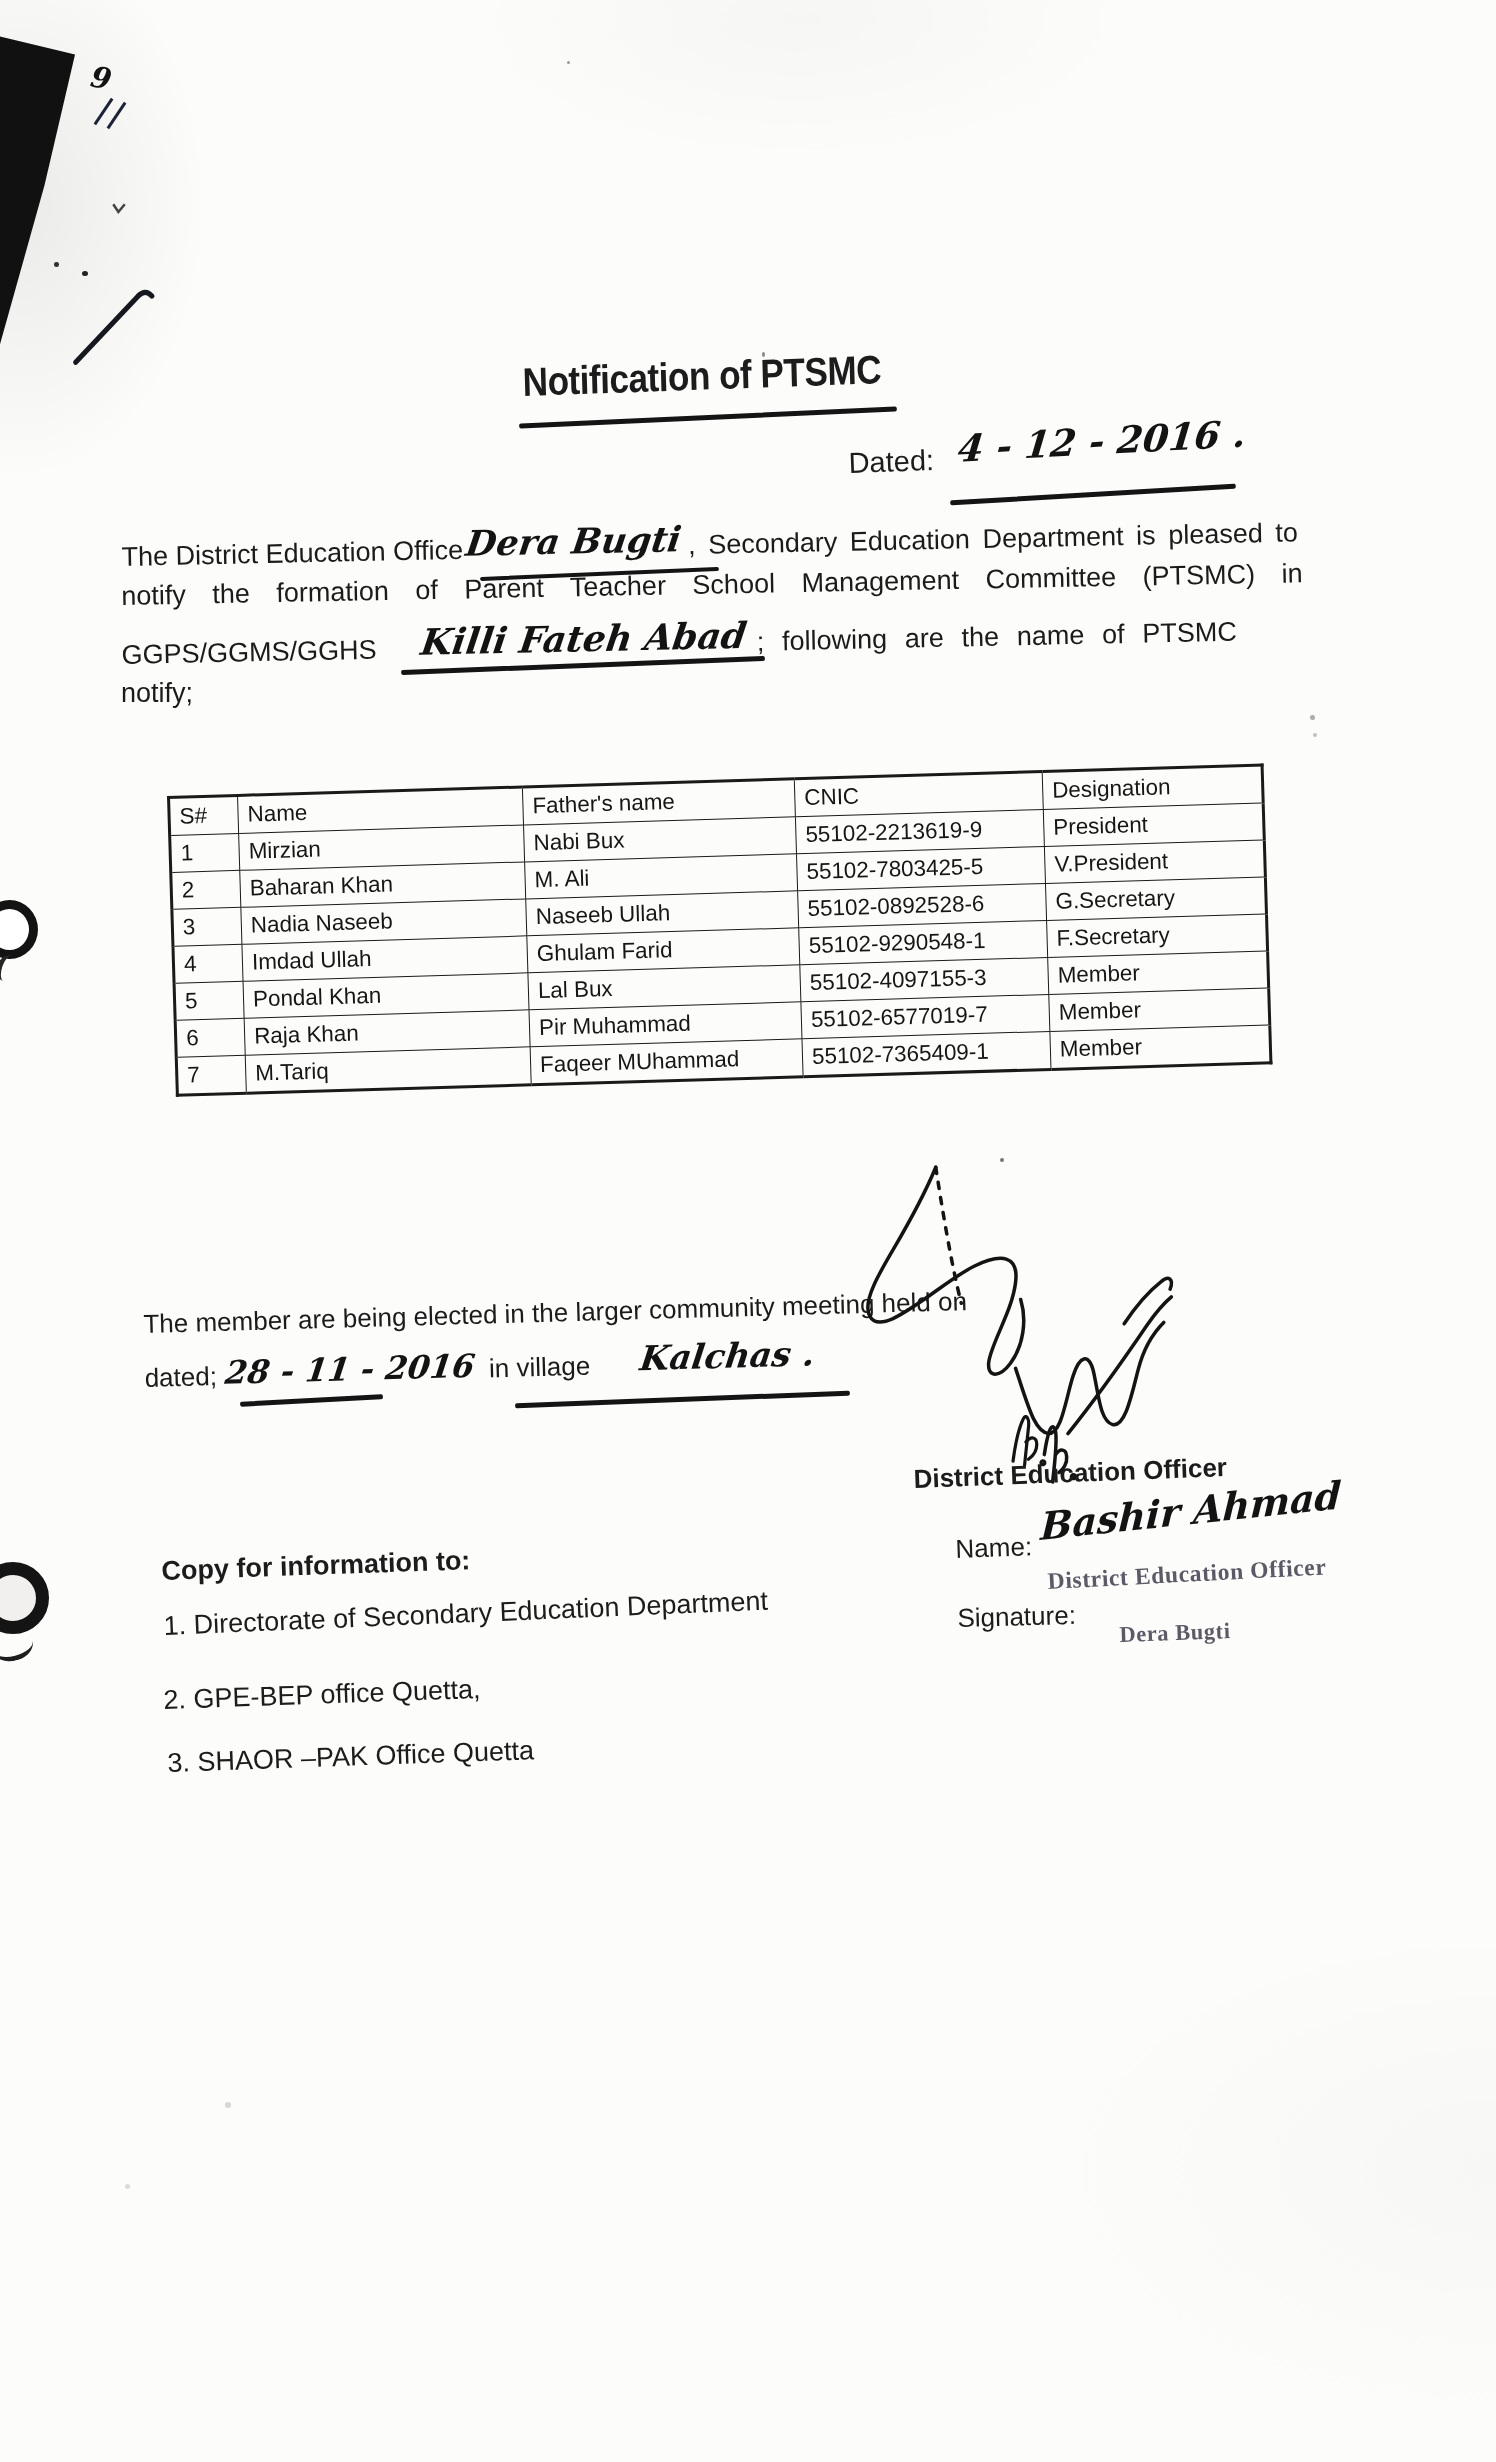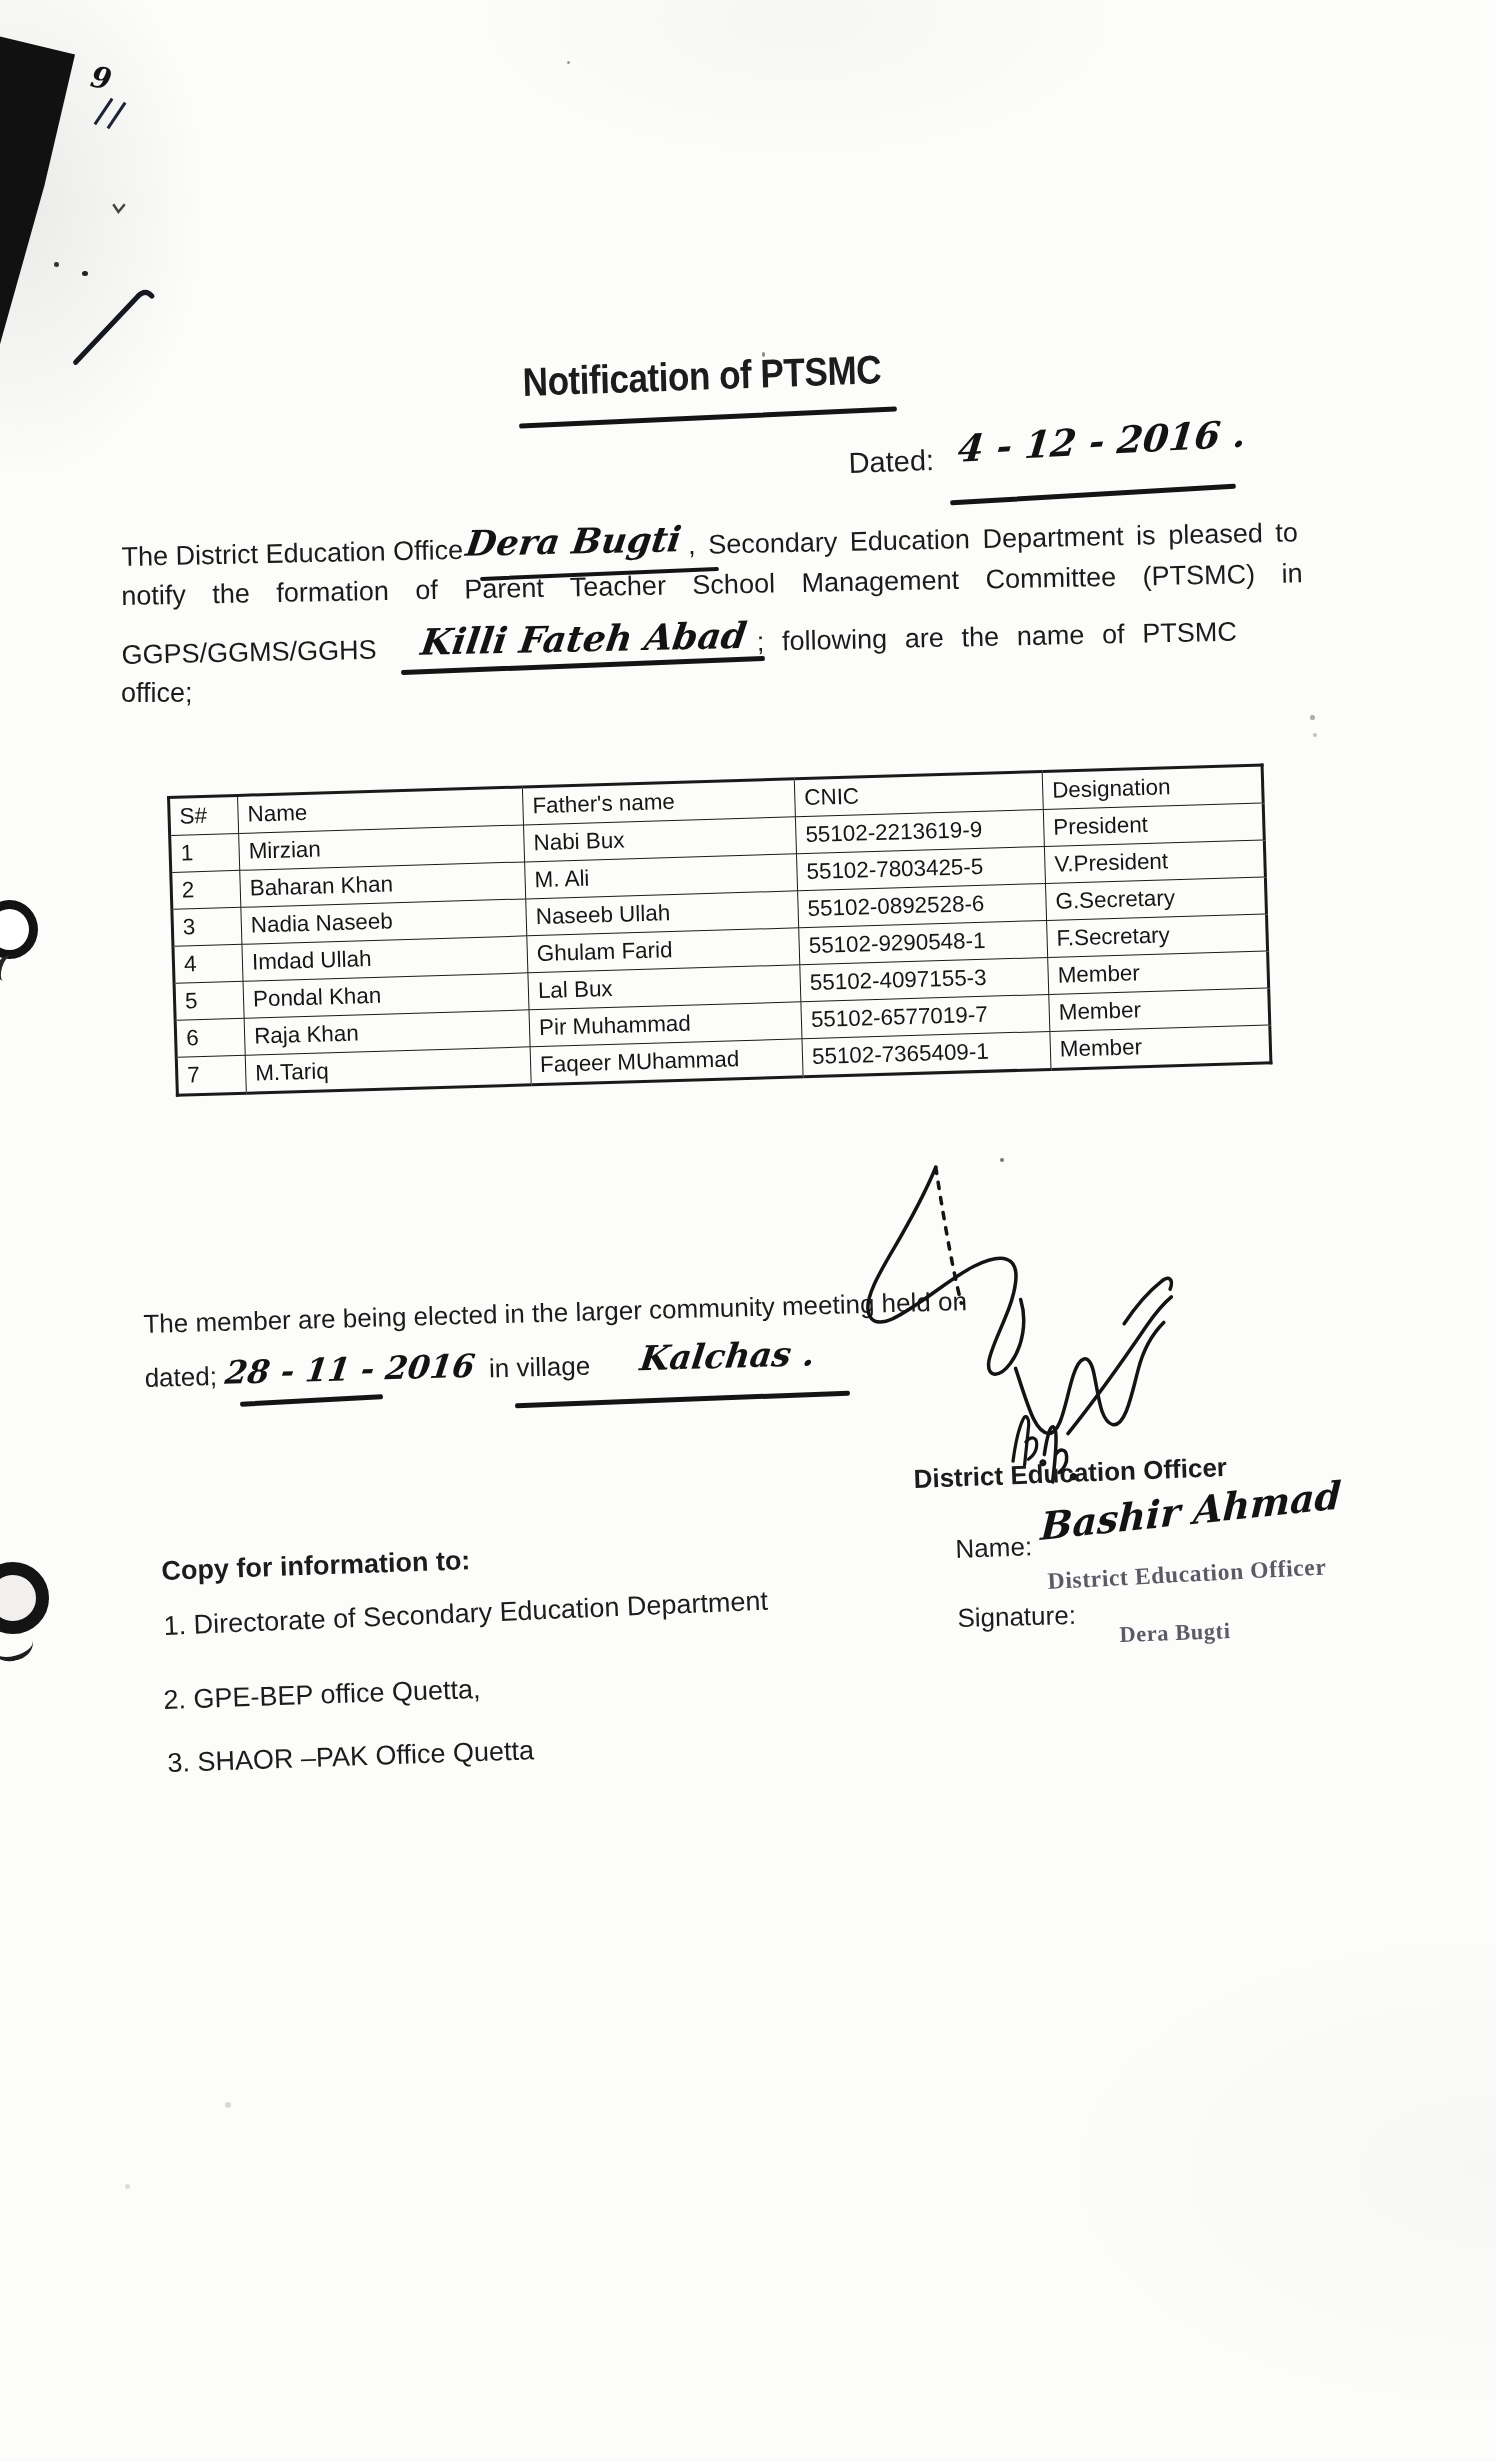--- a/index.html
+++ b/index.html
@@ -82,21 +82,21 @@
   </div>
   <div class="uline" style="left:480px;top:572px;width:239px;height:3.8px;transform:rotate(-2.4deg)"></div>
 
   <div class="abs bodyline" style="left:121px;top:581px;word-spacing:19px;transform:rotate(-1.1deg)">notify the formation of Parent Teacher School Management Committee (PTSMC) in</div>
 
   <div class="abs bodyline" style="left:121px;top:630px;transform:rotate(-1.2deg)">
     <span>GGPS/GGMS/GGHS</span><span class="hand" style="font-size:36px;margin:0 10.2px 0 45px;position:relative;top:-2.6px"><span class="skew">Killi Fateh Abad</span></span><span style="word-spacing:10.2px">; following are the name of PTSMC</span>
   </div>
   <div class="uline" style="left:401px;top:663px;width:364px;height:4.5px;transform:rotate(-2.2deg)"></div>
 
-  <div class="abs bodyline" style="left:121px;top:678px">office;</div>
+  <div class="abs bodyline" style="left:121px;top:678px">notify;</div>
 
   <table class="members abs" style="left:167px;top:796px">
     <colgroup>
       <col style="width:69px">
         <col style="width:285px">
         <col style="width:272px">
       <col style="width:248px">
         <col style="width:220px">
     </colgroup>
     <tbody>

